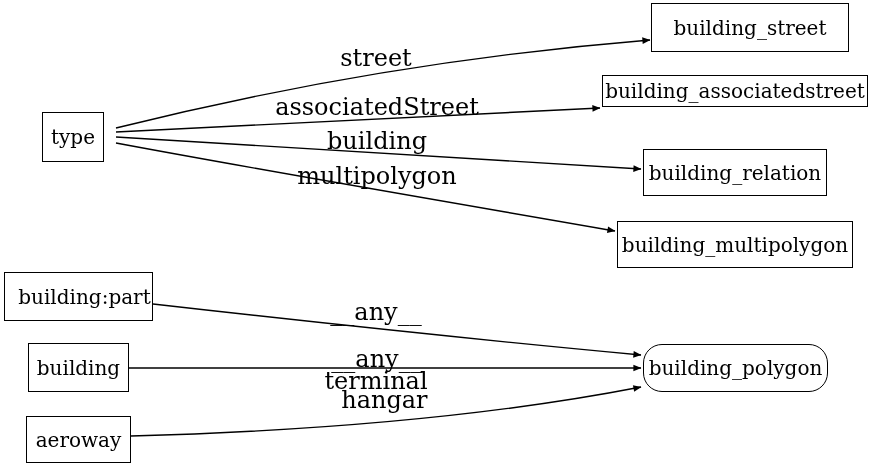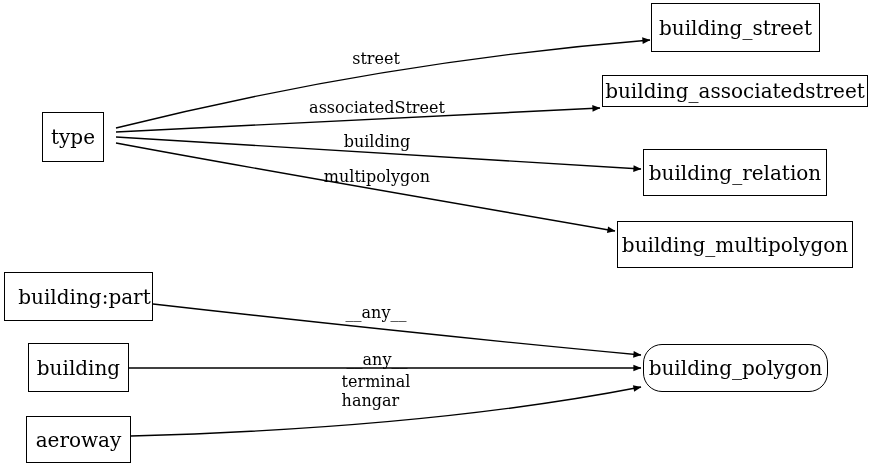--- a/index.html
+++ b/index.html
@@ -35,24 +35,24 @@
     background: #ffffff;
     display: flex;
     align-items: center;
     justify-content: center;
     font-size: 20px;
     white-space: nowrap;
   }
   .edge-label {
     position: absolute;
     transform: translate(-50%, -50%);
-    font-size: 16px;
+    font-size: 24px;
     line-height: 19px;
     white-space: nowrap;
-    text-align: left;
+    text-align: right;
   }
 </style>
 </head>
 <body>
 
 <div id="canvas">
 
   <svg id="edge-layer" viewBox="0 0 875 469" xmlns="http://www.w3.org/2000/svg">
     <defs>
       <marker id="arrow" viewBox="0 0 10 10" refX="9.5" refY="5" markerWidth="11" markerHeight="8" markerUnits="userSpaceOnUse" orient="auto">
@@ -63,21 +63,21 @@
     <path class="edge" d="M116,132 L600,108" marker-end="url(#arrow)"></path>
     <path class="edge" d="M116,137 C300,149 480,160 641,169" marker-end="url(#arrow)"></path>
     <path class="edge" d="M116,143 C260,170 460,204 615,231" marker-end="url(#arrow)"></path>
     <path class="edge" d="M153,304 C320,323 480,340 641,355" marker-end="url(#arrow)"></path>
     <path class="edge" d="M129,368 L641,368" marker-end="url(#arrow)"></path>
     <path class="edge" d="M131,436 Q430,428 641,387" marker-end="url(#arrow)"></path>
   </svg>
 
   <div class="node" style="left:42px;  top:112px; width:62px;  height:50px;">type</div>
 
-  <div class="node" style="left:651px; top:3px;   width:169px; height:49px;">building_street</div>
+  <div class="node" style="left:651px; top:3px;   width:198px; height:49px;">building_street</div>
 
   <div class="node" style="left:602px; top:75px;  width:266px; height:32px;">building_associatedstreet</div>
 
   <div class="node" style="left:643px; top:149px; width:184px; height:47px;">building_relation</div>
 
   <div class="node" style="left:617px; top:221px; width:236px; height:47px;">building_multipolygon</div>
 
   <div class="node" style="left:4px;   top:272px; width:149px; height:49px;padding-left:12px;">building:part</div>
 
   <div class="node" style="left:28px;  top:343px; width:101px; height:49px;">building</div>

